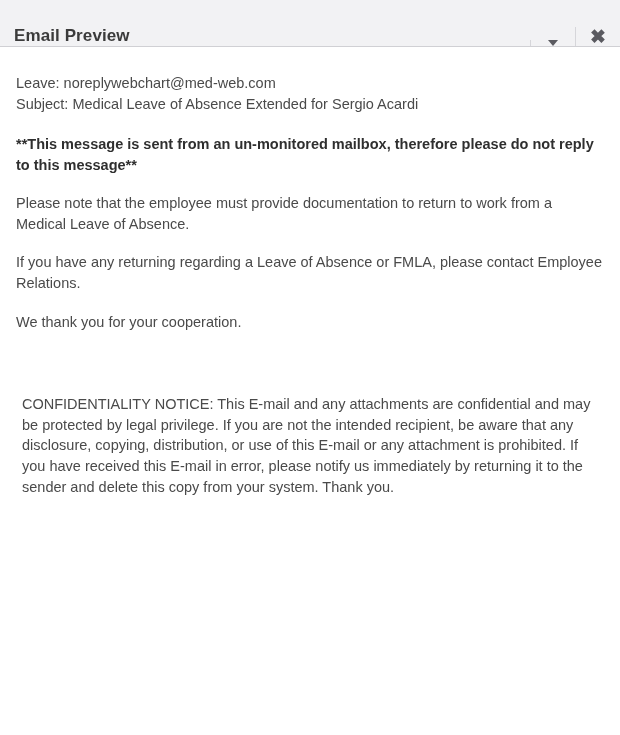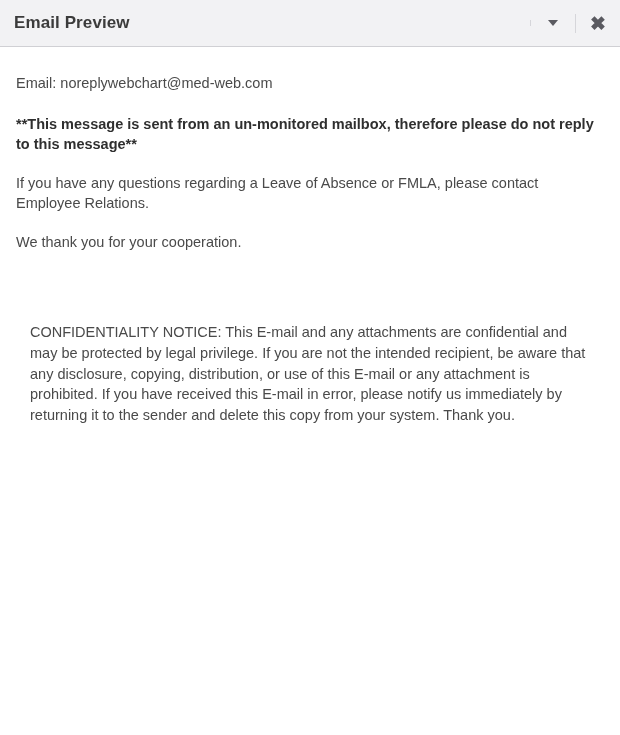--- a/index.html
+++ b/index.html
@@ -20,21 +20,21 @@
     height: 735px;
     box-sizing: border-box;
     display: flex;
     flex-direction: column;
     background: #ffffff;
   }
 
   
   .titlebar {
     display: flex;
-    align-items: center;
+    align-items: flex-end;
     height: 46px;
     background: #f2f2f4;
     border-bottom: 1px solid #d0d0d4;
     flex: 0 0 auto;
   }
   .titlebar-title {
     flex: 1 1 auto;
     display: flex;
     align-items: center;
     padding-left: 14px;
@@ -109,21 +109,21 @@
 
   .para {
     margin: 0 0 18px 0;
     max-width: 590px;
   }
   .para:last-child { margin-bottom: 0; }
 
   .spacer-block { height: 38px; }
 
   .confidentiality {
-    margin: 14px;
+    margin: 6px;
     max-width: 590px;
     color: #4a4a4a;
   }
 </style>
 </head>
 <body>
 
 <div class="dialog">
 
   <div class="titlebar">
@@ -132,30 +132,32 @@
       <span class="caret"></span>
     </div>
     <div class="titlebar-btn">
       <span class="close-glyph">✖</span>
     </div>
   </div>
 
   <div class="content">
 
     <div class="headers">
-      <div class="header-line">Email: noreplywebchart@med-web.com</div>
+      <div class="header-line">Leave: noreplywebchart@med-web.com</div>
+      <div class="header-line">Subject: Medical Leave of Absence Extended for Sergio Acardi</div>
     </div>
 
     <p class="notice">**This message is sent from an un-monitored mailbox, therefore please do not reply to this message**</p>
 
 
 
 
+    <p class="para">Please note that the employee must provide documentation to return to work from a Medical Leave of Absence.</p>
 
-    <p class="para">If you have any questions regarding a Leave of Absence or FMLA, please contact Employee Relations.</p>
+    <p class="para">If you have any returning regarding a Leave of Absence or FMLA, please contact Employee Relations.</p>
 
     <p class="para">We thank you for your cooperation.</p>
 
     <div class="spacer-block"></div>
 
     <p class="confidentiality">CONFIDENTIALITY NOTICE: This E-mail and any attachments are confidential and may be protected by legal privilege. If you are not the intended recipient, be aware that any disclosure, copying, distribution, or use of this E-mail or any attachment is prohibited. If you have received this E-mail in error, please notify us immediately by returning it to the sender and delete this copy from your system. Thank you.</p>
 
   </div>
 </div>
 

